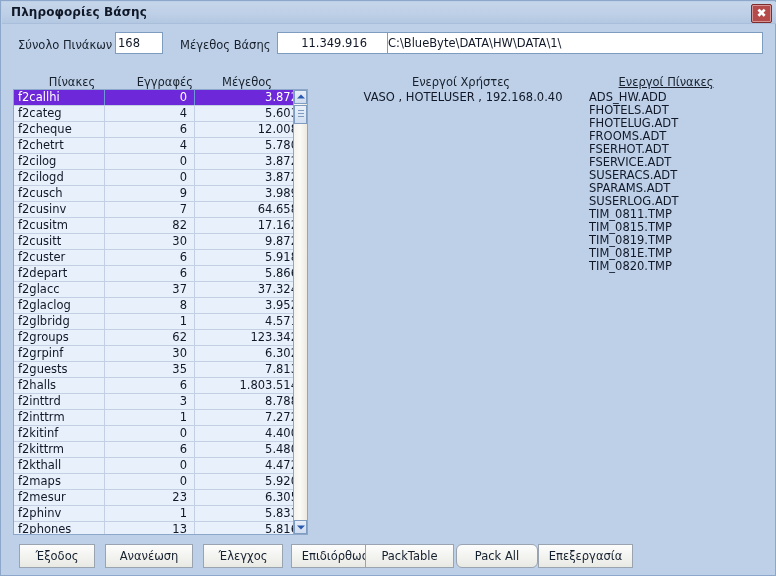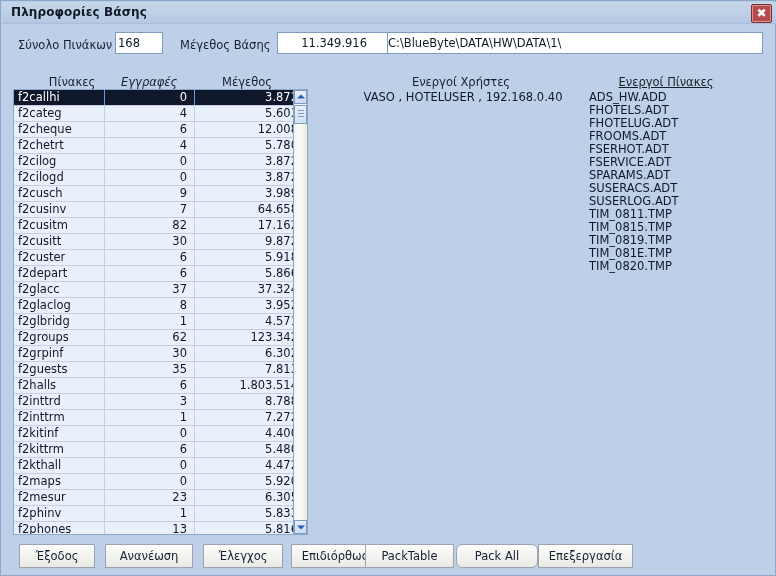--- a/index.html
+++ b/index.html
@@ -70,21 +70,21 @@
   #box-dbsize  { left: 276px; top: 31px; width: 113px; }
   #box-path    { left: 386px; top: 31px; width: 376px; }
 
   
   .grid-head {
     position: absolute; top: 74px;
     font-size: 11.5px; color: #17202c;
     white-space: nowrap;
   }
   #head-tables  { left: 40px;  width: 62px; text-align: center; }
-  #head-records { left: 120px; width: 72px; text-align: left; font-style: italic; }
+  #head-records { left: 120px; width: 72px; text-align: right; }
   #head-size    { left: 200px; width: 92px; text-align: center; }
 
   
   #head-users  { position: absolute; top: 74px; left: 320px; width: 280px;
                  text-align: center; font-size: 11.5px; color: #17202c; white-space: nowrap; }
   #head-atables{ position: absolute; top: 74px; left: 560px; width: 210px;
                  text-align: center; font-size: 11.5px; color: #17202c; white-space: nowrap; text-decoration: underline; }
 
   
   #grid-wrap {
@@ -95,21 +95,21 @@
     background: #e8f0fb;
     overflow: hidden;
   }
   .row {
     position: relative;
     height: 16px;
     border-bottom: 1px solid #c3cfe2;
     box-sizing: border-box;
     background: #e8f0fb;
   }
-  .row.selected { background: #0f172a; }
+  .row.selected { background: #6d28d9; }
   .row .c-name, .row .c-rec, .row .c-size {
     position: absolute; top: 0;
     font-size: 11.5px; color: #101828;
     line-height: 15px;
     white-space: nowrap;
     box-sizing: border-box;
   }
   .row .c-name { left: 0;   width: 90px; padding-left: 4px; }
   .row .c-rec  { left: 90px; width: 90px; padding-right: 7px; text-align: right;
                  border-left: 1px solid #c3cfe2; }
@@ -378,22 +378,22 @@
   <div id="users-list">
       <div class="uitem">VASO , HOTELUSER , 192.168.0.40</div>
     </div>
   <div id="atables-list">
       <div class="titem">ADS_HW.ADD</div>
       <div class="titem">FHOTELS.ADT</div>
       <div class="titem">FHOTELUG.ADT</div>
       <div class="titem">FROOMS.ADT</div>
       <div class="titem">FSERHOT.ADT</div>
       <div class="titem">FSERVICE.ADT</div>
+      <div class="titem">SUSERACS.ADT</div>
       <div class="titem">SPARAMS.ADT</div>
-      <div class="titem">SUSERACS.ADT</div>
       <div class="titem">SUSERLOG.ADT</div>
       <div class="titem">TIM_0811.TMP</div>
       <div class="titem">TIM_0815.TMP</div>
       <div class="titem">TIM_0819.TMP</div>
       <div class="titem">TIM_081E.TMP</div>
       <div class="titem">TIM_0820.TMP</div>
     </div>
 
   <div id="buttonbar">
     <div class="btn" id="btn-refresh">Ανανέωση</div>

